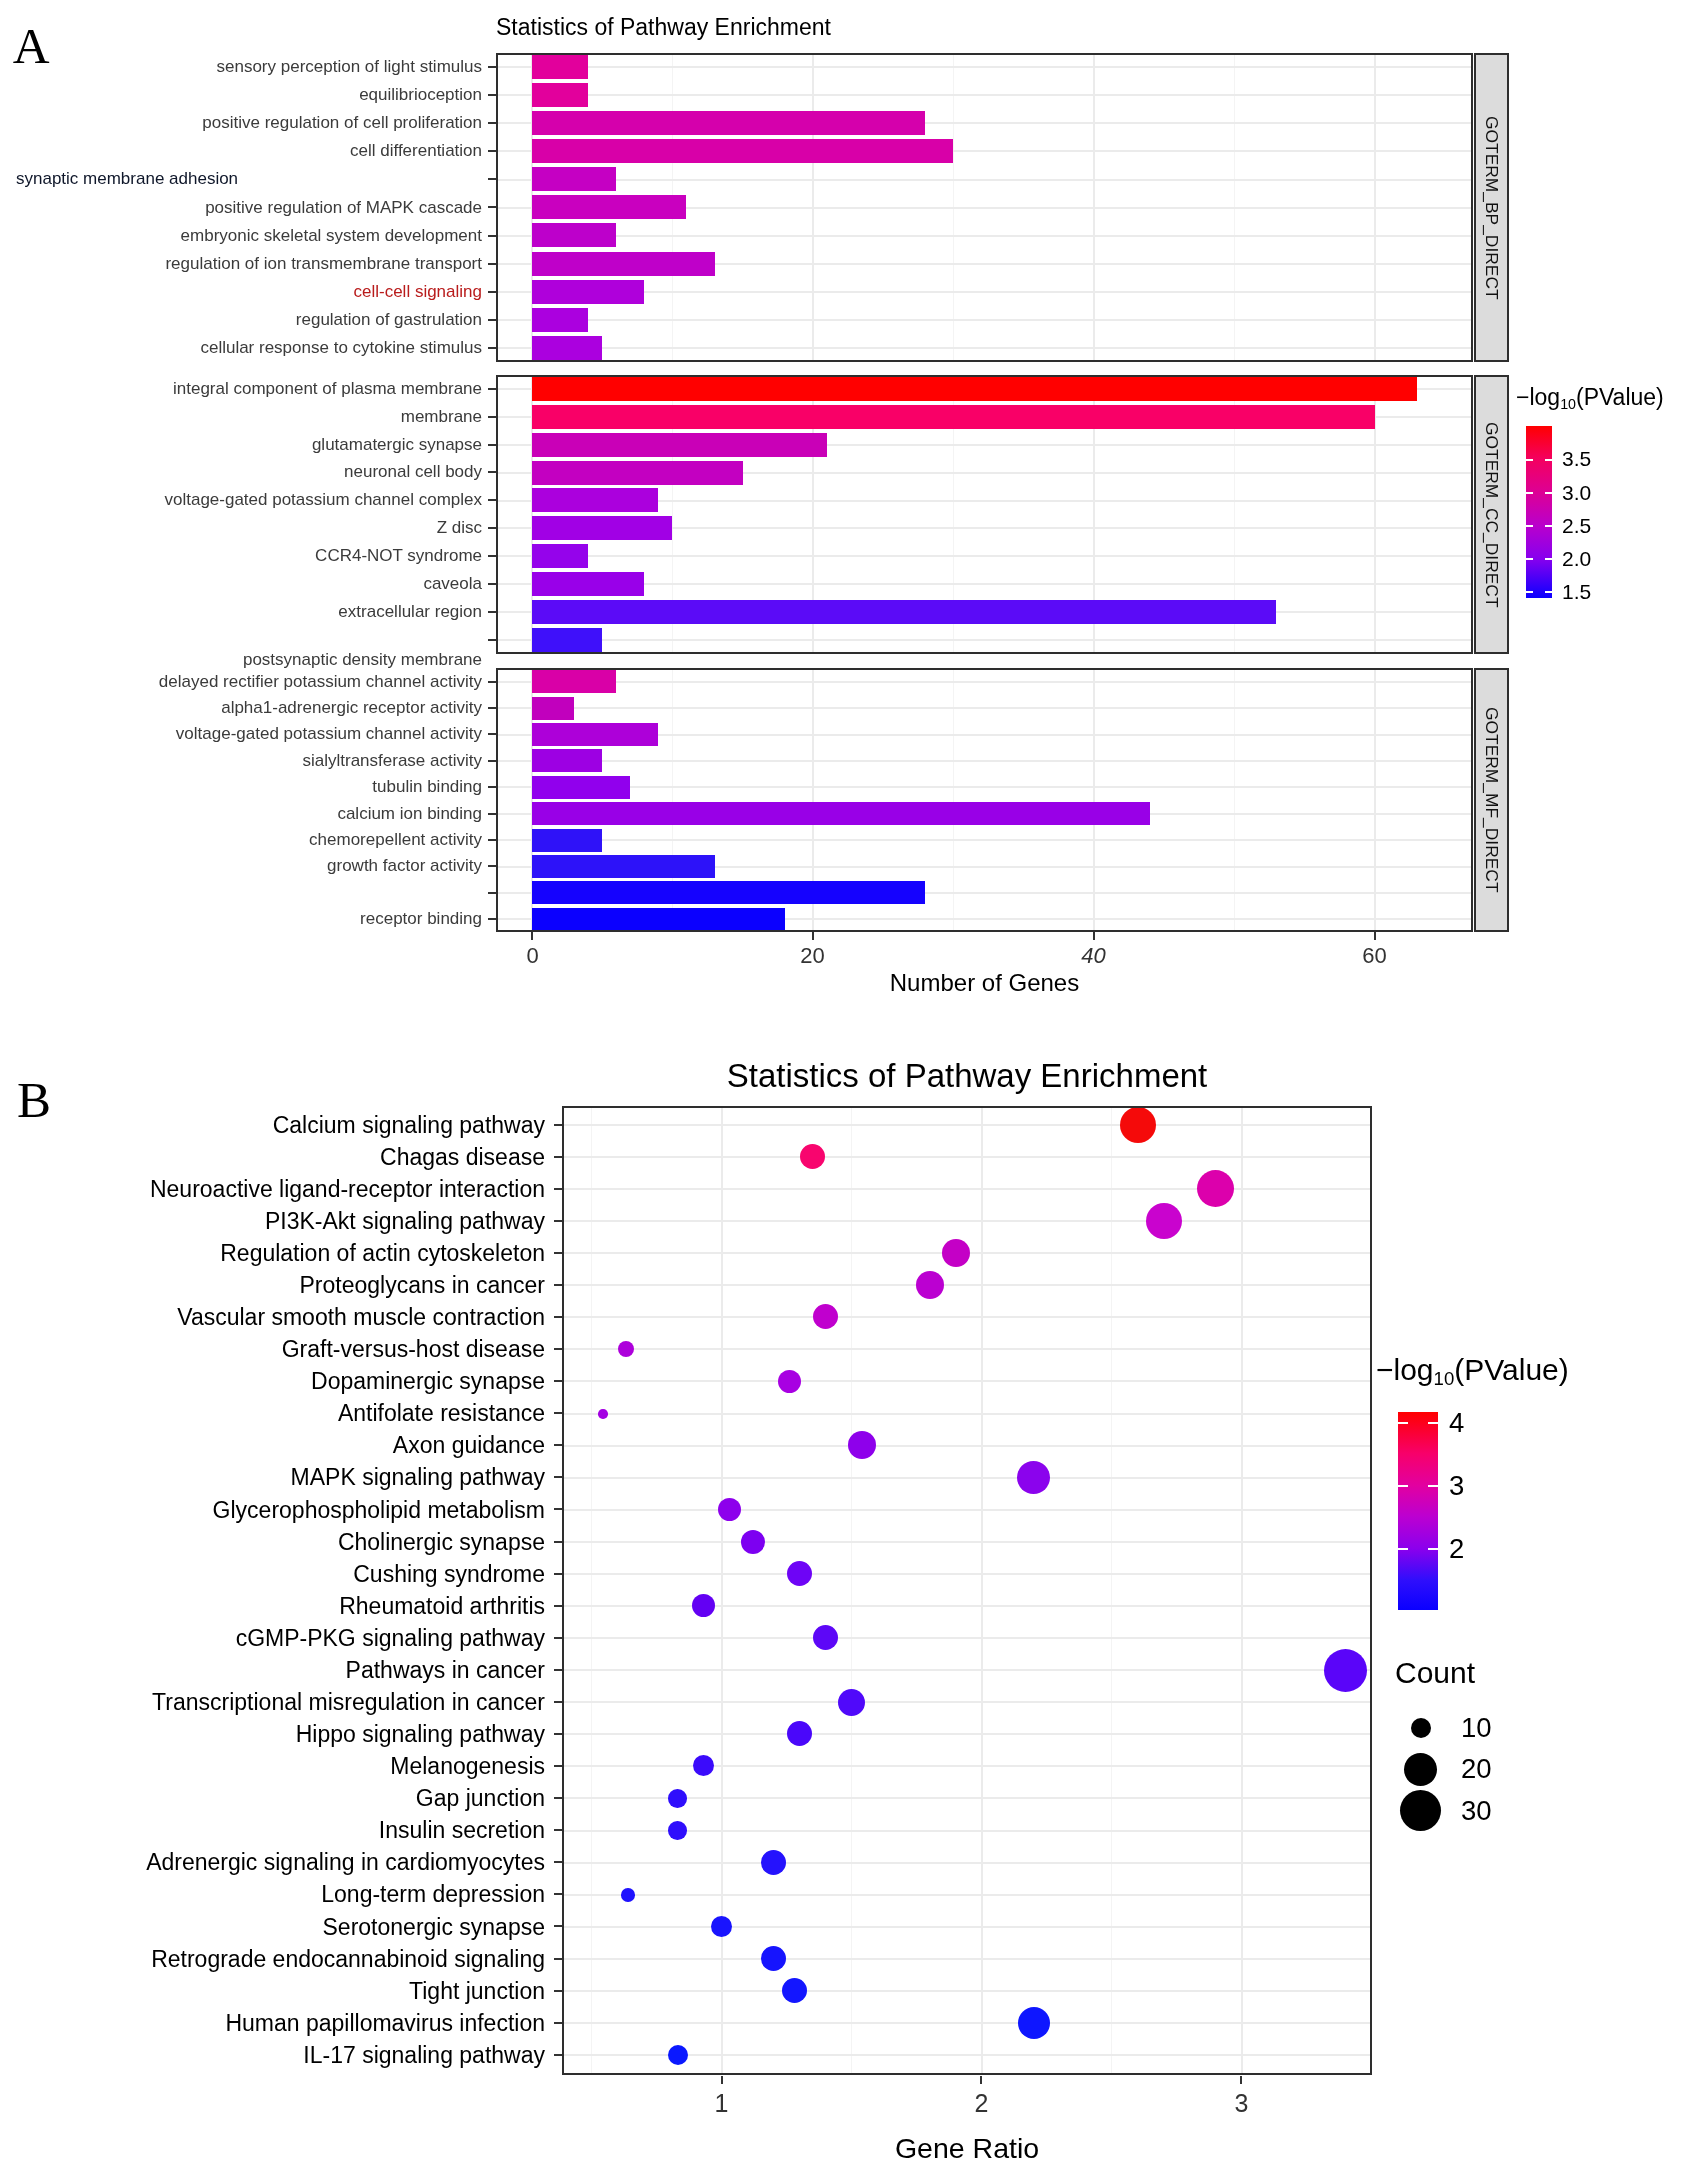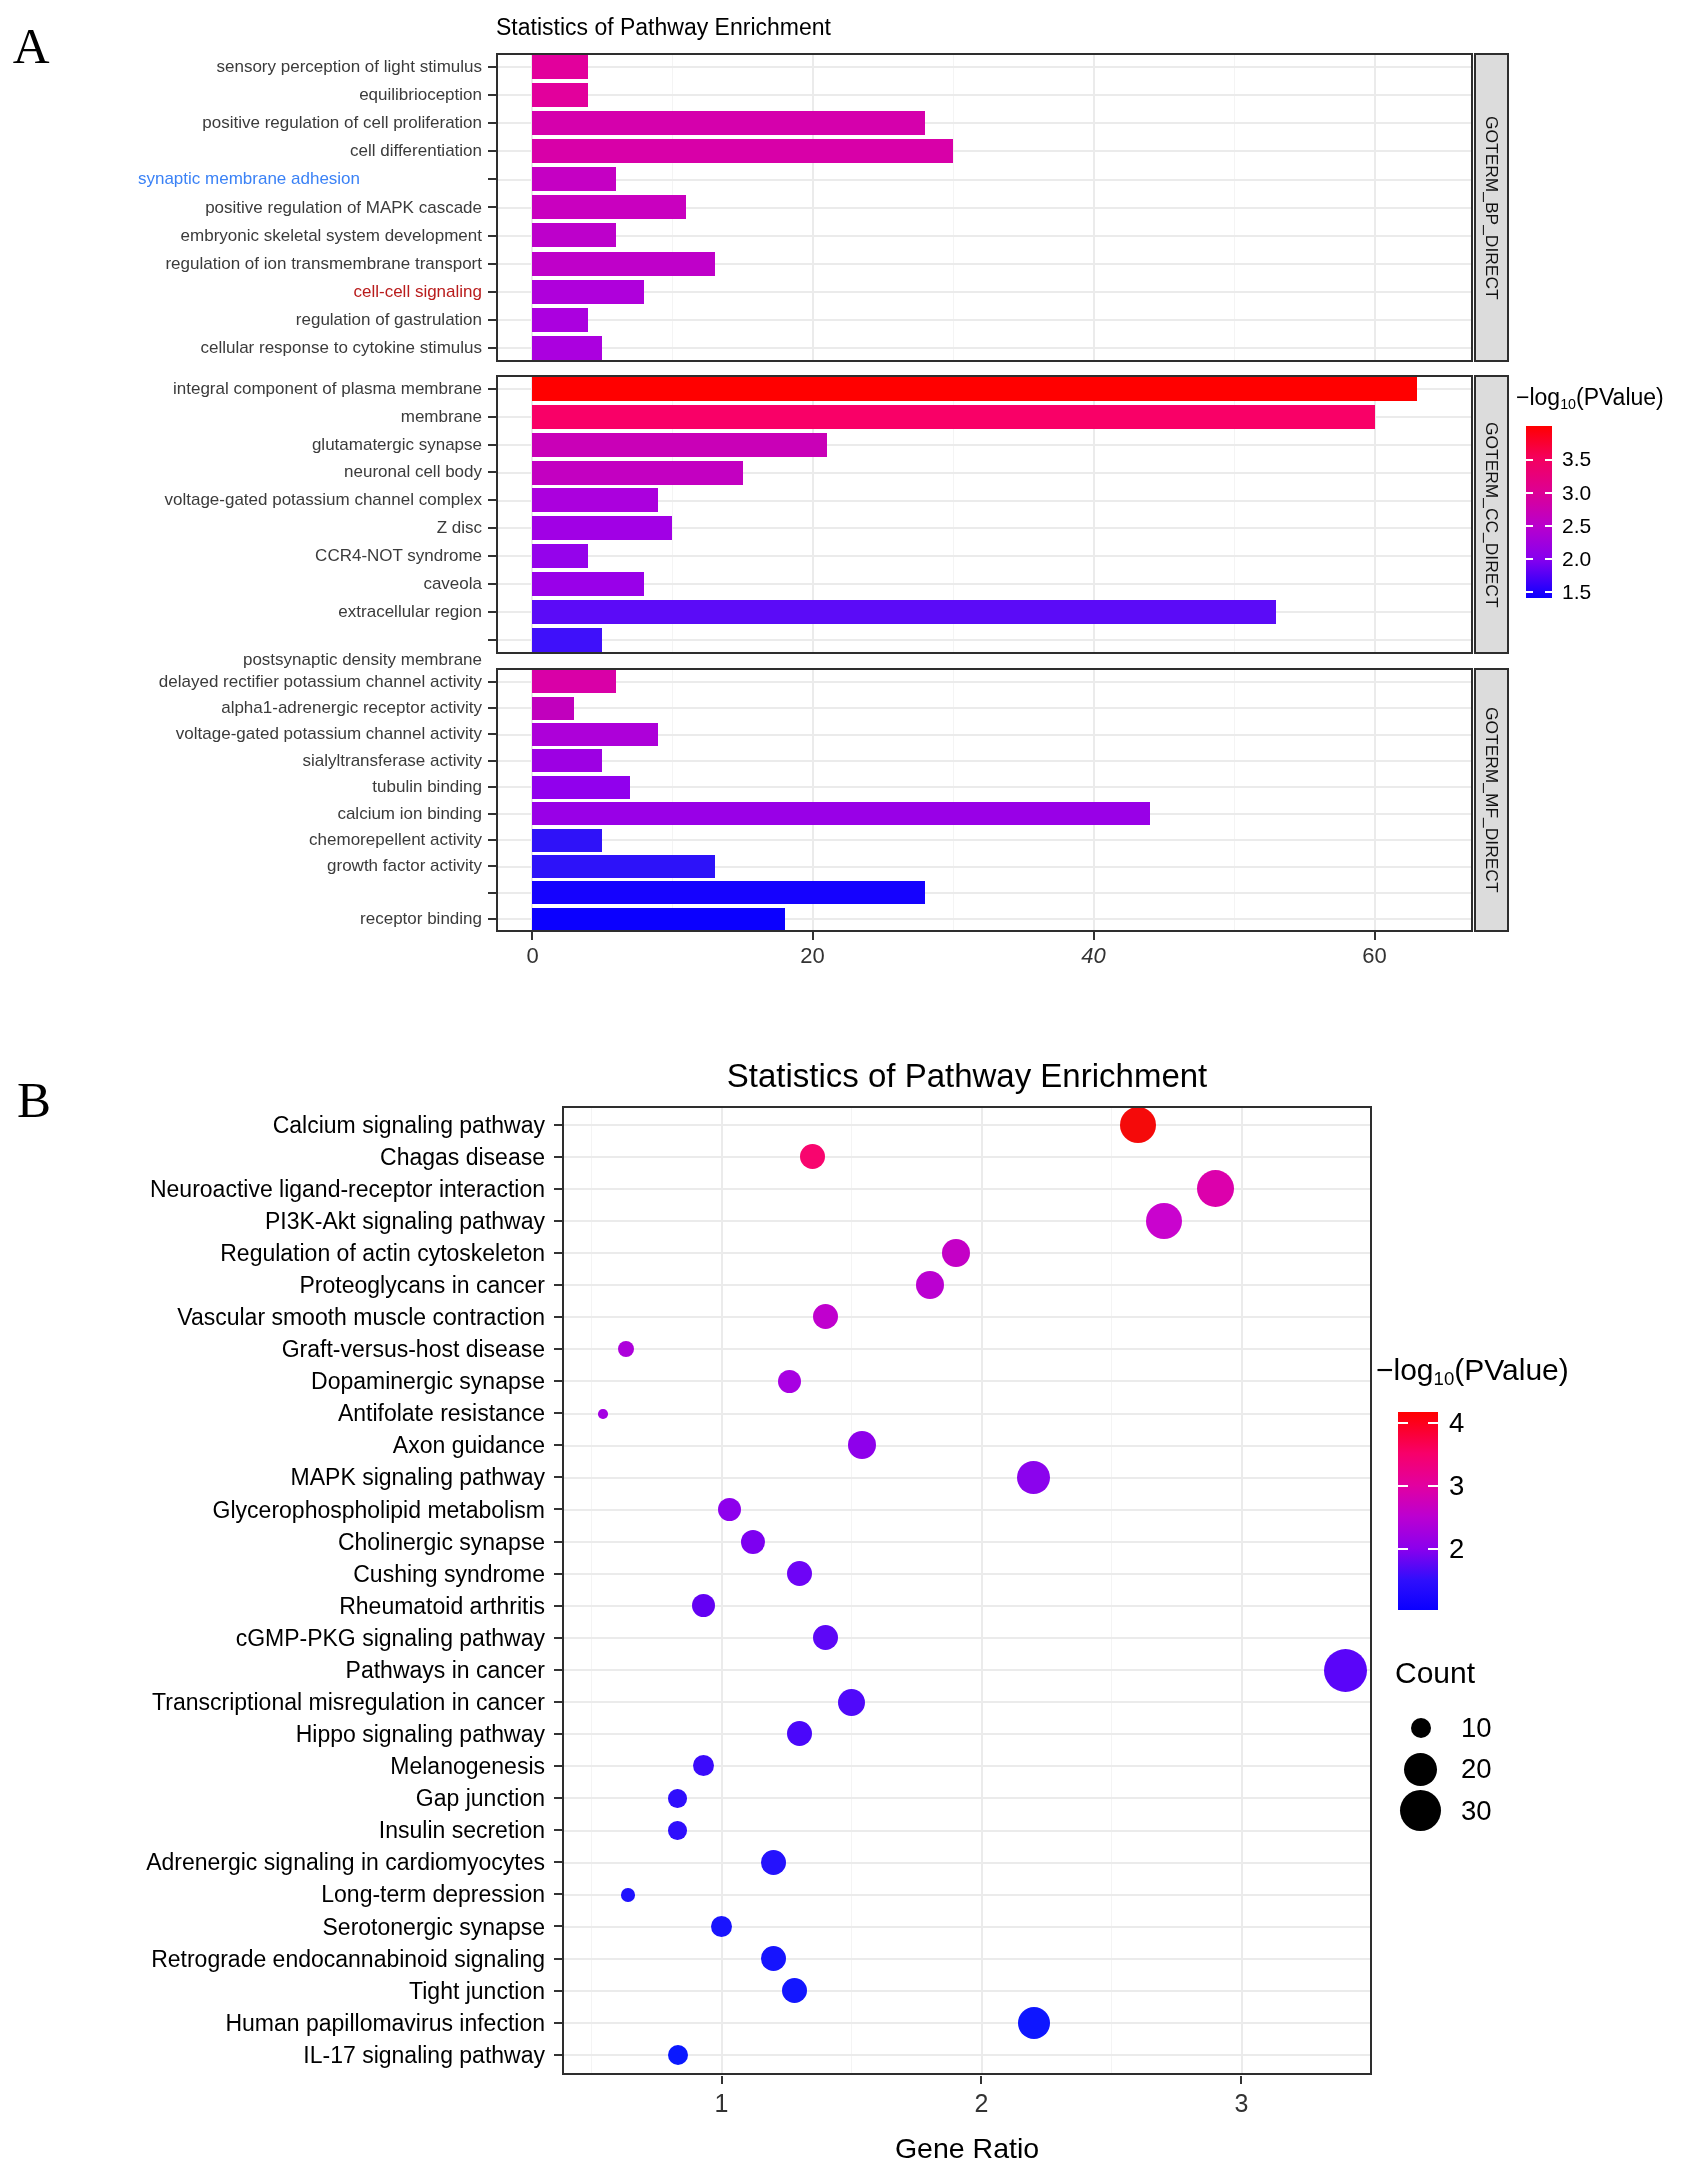--- a/index.html
+++ b/index.html
@@ -24,20 +24,21 @@
   #b-colorbar{left:1398px;top:1412px;width:40px;height:198px;
      background:linear-gradient(to top,#0a00ff 0%,#2f0efc 15%,#8b00ed 31%,#bb00d1 47%,#e200a0 63%,#f7006a 79%,#ff0000 100%);}
 </style>
 </head>
 <body>
 
 <div id="page">
   <div class="fig-letter" id="a-letter">A</div>
   <div class="abs" id="a-title">Statistics of Pathway Enrichment</div>
   <div id="a-chart"></div>
+  <div class="abs" id="a-axis-title">Number of Genes</div>
   <div class="leg-title" id="a-legend-title"><span>−log</span><span class="sub">10</span><span>(PValue)</span></div>
   <div class="abs" id="a-colorbar"></div>
 
   <div class="fig-letter" id="b-letter">B</div>
   <div class="abs" id="b-title">Statistics of Pathway Enrichment</div>
   <div id="b-chart"></div>
   <div class="abs" id="b-axis-title">Gene Ratio</div>
   <div class="leg-title" id="b-legend-title"><span>−log</span><span class="sub">10</span><span>(PValue)</span></div>
   <div class="abs" id="b-colorbar"></div>
   <div id="b-count-title">Count</div>
@@ -60,21 +61,21 @@
     <div style="position: absolute; left: 532px; top: 111px; width: 393px; height: 24px; background: rgb(213, 0, 172);"></div>
     <div style="position: absolute; left: 488px; top: 122px; width: 8.4px; height: 2.1px; background: rgb(51, 51, 51);"></div>
     <div style="position: absolute; left: 16px; top: 123px; width: 466px; text-align: right; transform: translateY(-50%); font-size: 17px; line-height: 1.04; white-space: pre-line; color: rgb(59, 59, 59);">positive regulation of cell proliferation</div>
     <div style="position: absolute; left: 496px; top: 150px; width: 977px; height: 1.6px; background: rgb(235, 235, 235);"></div>
     <div style="position: absolute; left: 532px; top: 139px; width: 421px; height: 24px; background: rgb(216, 0, 168);"></div>
     <div style="position: absolute; left: 488px; top: 150px; width: 8.4px; height: 2.1px; background: rgb(51, 51, 51);"></div>
     <div style="position: absolute; left: 16px; top: 151px; width: 466px; text-align: right; transform: translateY(-50%); font-size: 17px; line-height: 1.04; white-space: pre-line; color: rgb(59, 59, 59);">cell differentiation</div>
     <div style="position: absolute; left: 496px; top: 179px; width: 977px; height: 1.6px; background: rgb(235, 235, 235);"></div>
     <div style="position: absolute; left: 532px; top: 167px; width: 84px; height: 24px; background: rgb(197, 0, 195);"></div>
     <div style="position: absolute; left: 488px; top: 178px; width: 8.4px; height: 2.1px; background: rgb(51, 51, 51);"></div>
-    <div style="position: absolute; left: 16px; top: 179px; width: 466px; text-align: center; transform: translateY(-50%); font-size: 17px; line-height: 1.04; white-space: pre-line; color: #3b82f6;">synaptic membrane adhesion</div>
+    <div style="position: absolute; left: 16px; top: 179px; width: 466px; text-align: left; transform: translateY(-50%); font-size: 17px; line-height: 1.04; white-space: pre-line; color: #0f172a;">synaptic membrane adhesion</div>
     <div style="position: absolute; left: 496px; top: 207px; width: 977px; height: 1.6px; background: rgb(235, 235, 235);"></div>
     <div style="position: absolute; left: 532px; top: 195px; width: 154px; height: 24px; background: rgb(201, 0, 191);"></div>
     <div style="position: absolute; left: 488px; top: 206px; width: 8.4px; height: 2.1px; background: rgb(51, 51, 51);"></div>
     <div style="position: absolute; left: 16px; top: 208px; width: 466px; text-align: right; transform: translateY(-50%); font-size: 17px; line-height: 1.04; white-space: pre-line; color: rgb(59, 59, 59);">positive regulation of MAPK cascade</div>
     <div style="position: absolute; left: 496px; top: 235px; width: 977px; height: 1.6px; background: rgb(235, 235, 235);"></div>
     <div style="position: absolute; left: 532px; top: 223px; width: 84px; height: 24px; background: rgb(189, 0, 203);"></div>
     <div style="position: absolute; left: 488px; top: 235px; width: 8.4px; height: 2.1px; background: rgb(51, 51, 51);"></div>
     <div style="position: absolute; left: 16px; top: 236px; width: 466px; text-align: right; transform: translateY(-50%); font-size: 17px; line-height: 1.04; white-space: pre-line; color: rgb(59, 59, 59);">embryonic skeletal system development</div>
     <div style="position: absolute; left: 496px; top: 263px; width: 977px; height: 1.6px; background: rgb(235, 235, 235);"></div>
     <div style="position: absolute; left: 532px; top: 252px; width: 183px; height: 24px; background: rgb(191, 0, 201);"></div>

